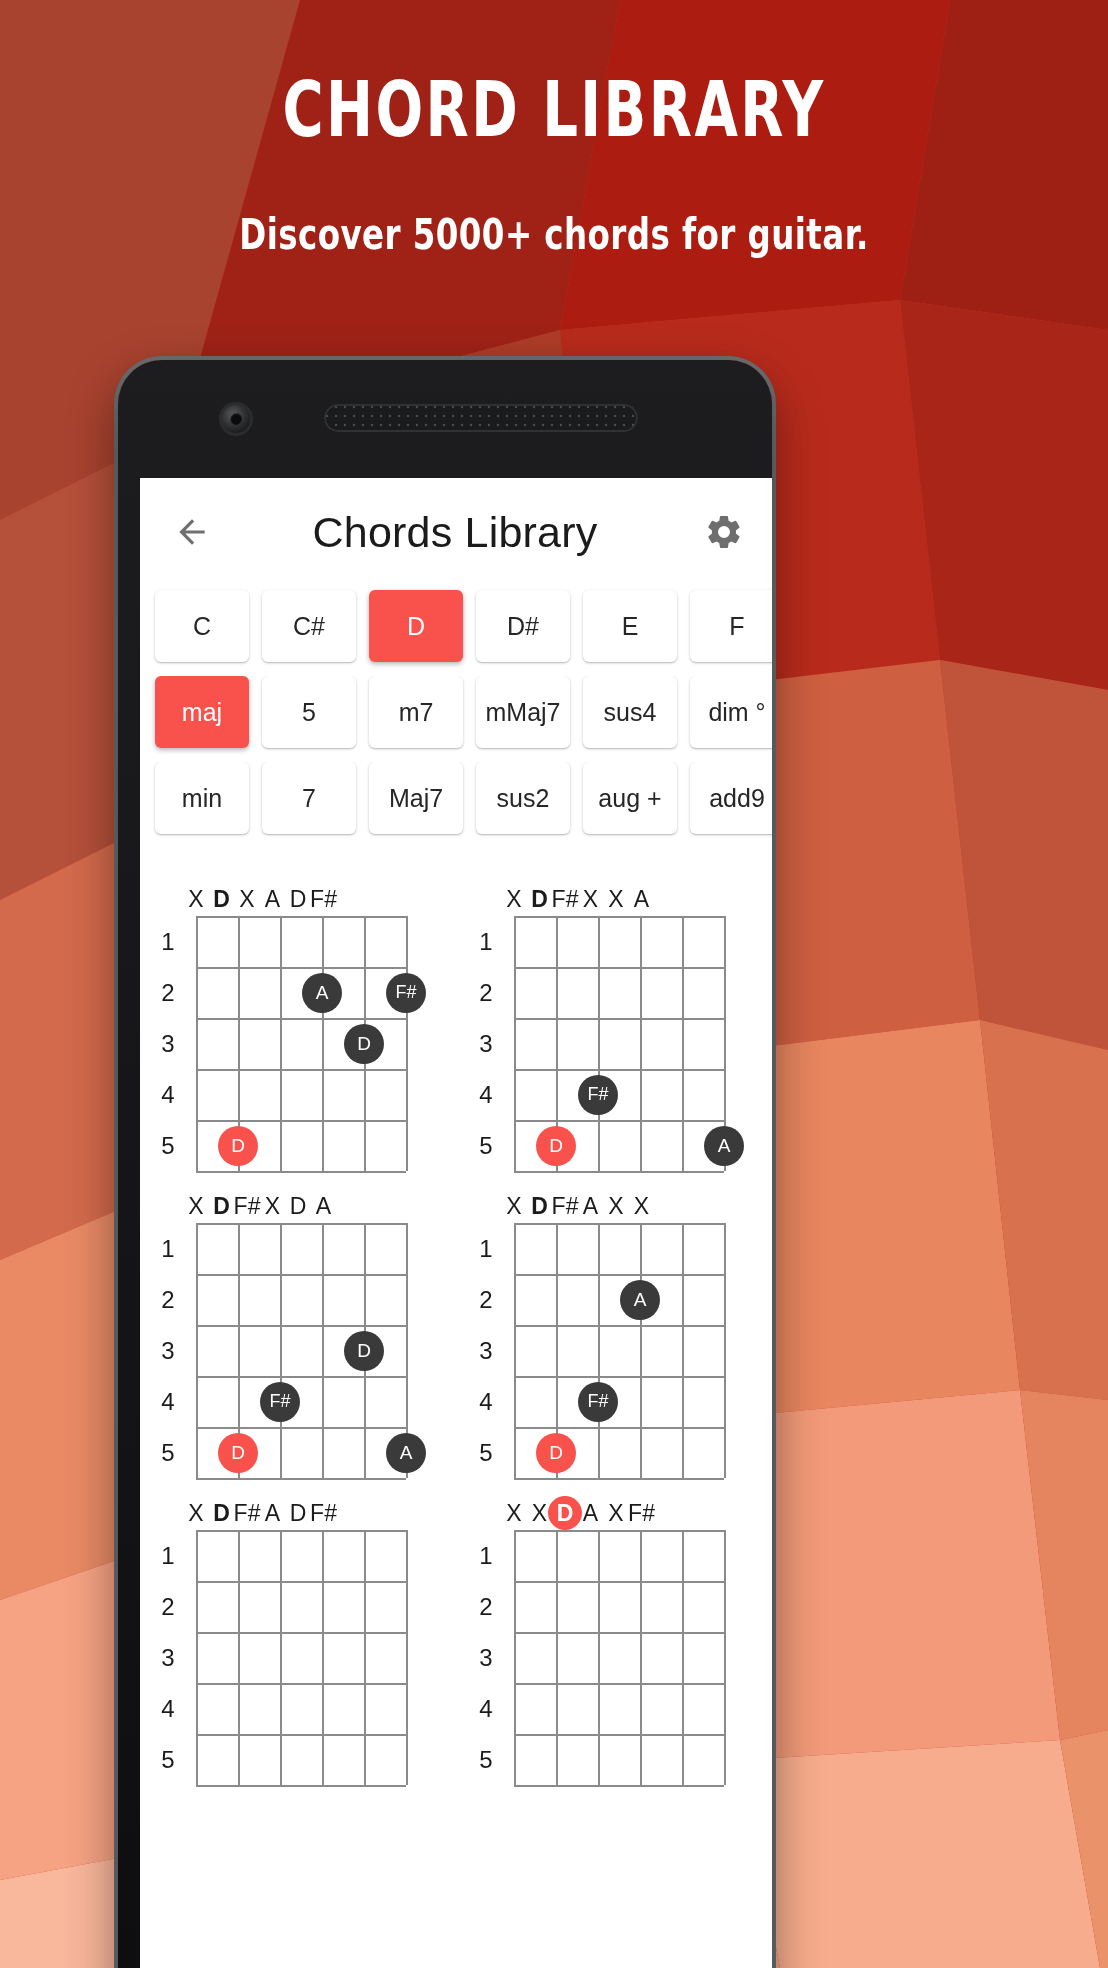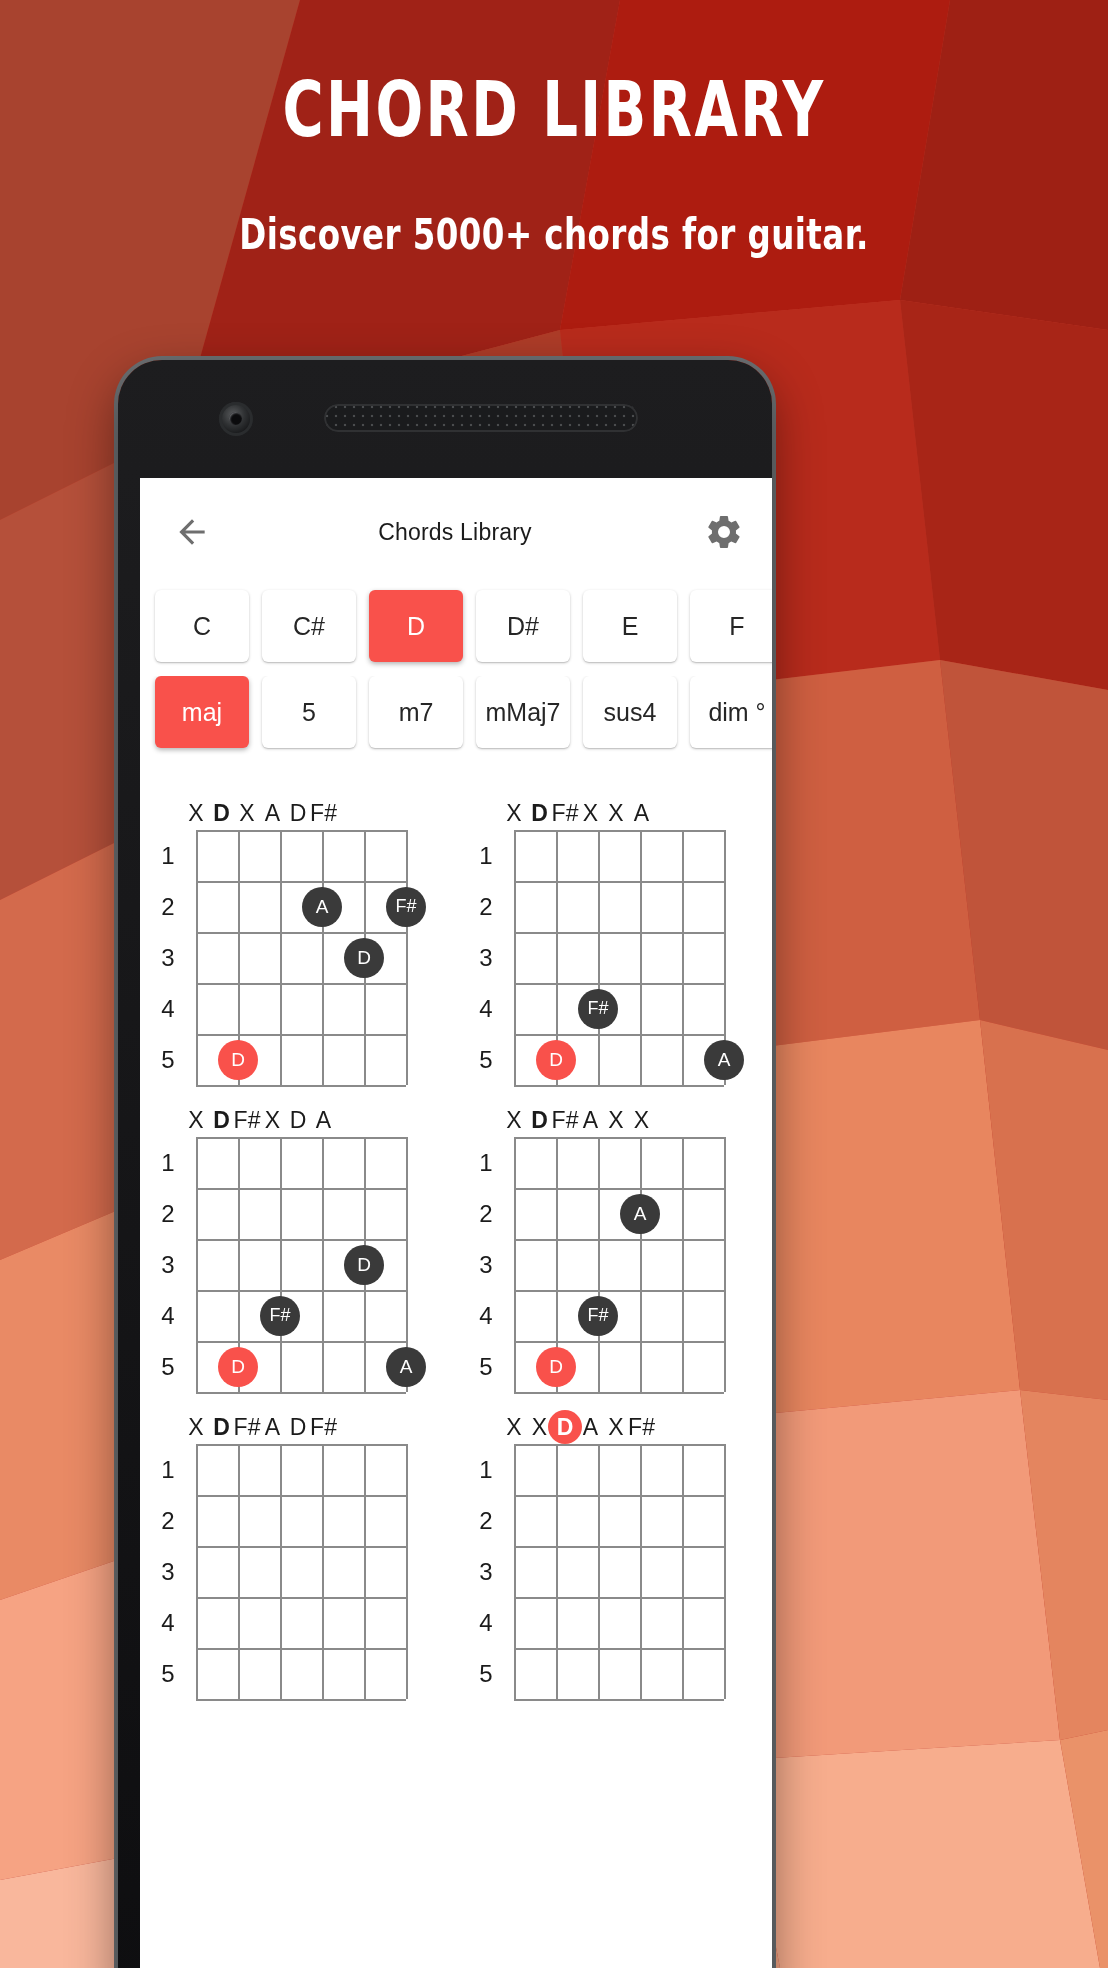--- a/index.html
+++ b/index.html
@@ -72,21 +72,21 @@
     position:absolute; right:-6px; width:10px; border-radius:3px;
     background:linear-gradient(90deg,#2c2d2f,#48494b);
   }
   .sb1 { top:340px; height:96px; }
   .sb2 { top:460px; height:170px; }
 
   
   .appbar { height:108px; display:flex; align-items:center; padding:0 26px; background:#fff; }
   .back-ico { width:52px; height:52px; display:flex; align-items:center; justify-content:center; }
   .app-title {
-    flex:1; text-align:center; font-size:23px; color:#1b1b1b; font-weight:normal;
+    flex:1; text-align:center; font-size:43px; color:#1b1b1b; font-weight:normal;
     letter-spacing:.2px; margin-left:-6px;
   }
   .gear-ico { width:52px; height:52px; display:flex; align-items:center; justify-content:center; }
 
   .chiprow { display:flex; gap:13px; padding:0 15px 14px 15px; overflow:hidden; }
   .chiprow.first { padding-top:4px; }
   .chip {
     flex:0 0 auto;
     width:94px; height:72px;
     background:#fff;
@@ -225,20 +225,40 @@
           <div class="chip">
             <span>mMaj7</span>
           </div>
           <div class="chip">
             <span>sus4</span>
           </div>
           <div class="chip">
             <span>dim °</span>
           </div>
         </div>
+      <div class="chiprow" id="typeRow2">
+          <div class="chip">
+            <span>min</span>
+          </div>
+          <div class="chip">
+            <span>7</span>
+          </div>
+          <div class="chip">
+            <span>Maj7</span>
+          </div>
+          <div class="chip">
+            <span>sus2</span>
+          </div>
+          <div class="chip">
+            <span>aug +</span>
+          </div>
+          <div class="chip">
+            <span>add9</span>
+          </div>
+        </div>
 
       <div class="grid-wrap" id="diagrams">
           <div class="diagrow">
             <div class="diagram">
               <div class="dg-head">
                 <span class="">X</span>
                 <span class="root">D</span>
                 <span class="">X</span>
                 <span class="">A</span>
                 <span class="">D</span>

